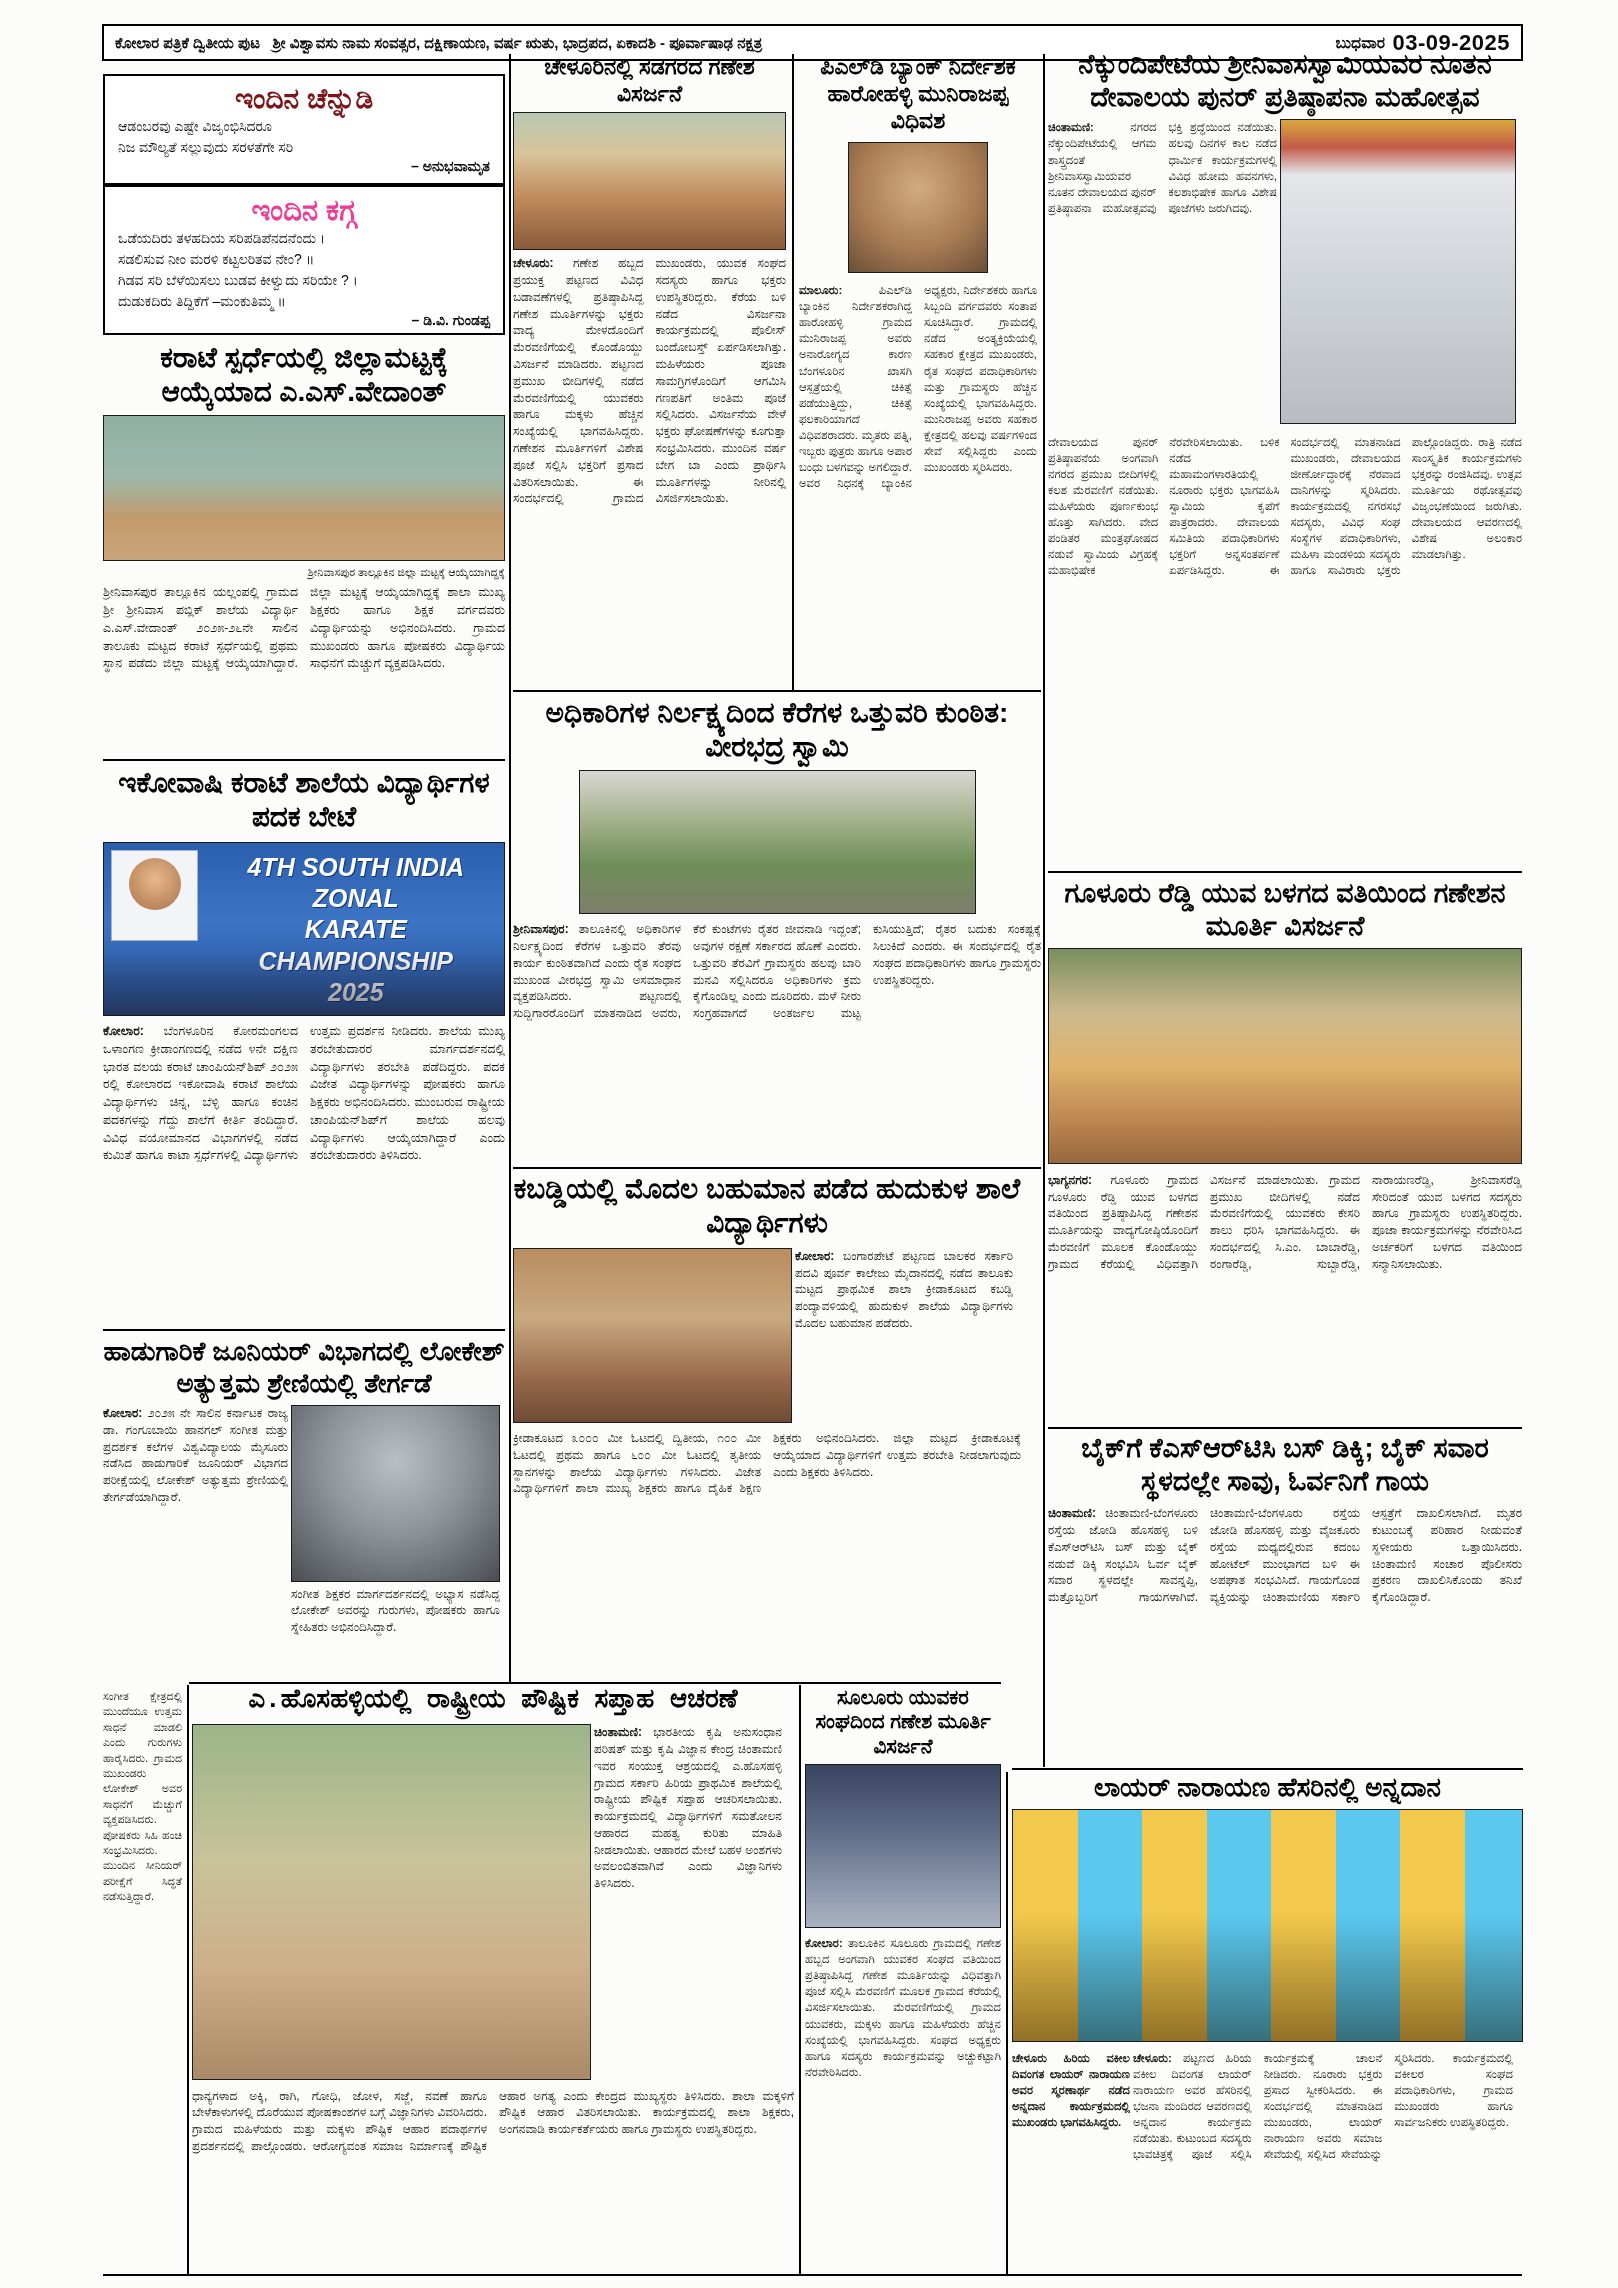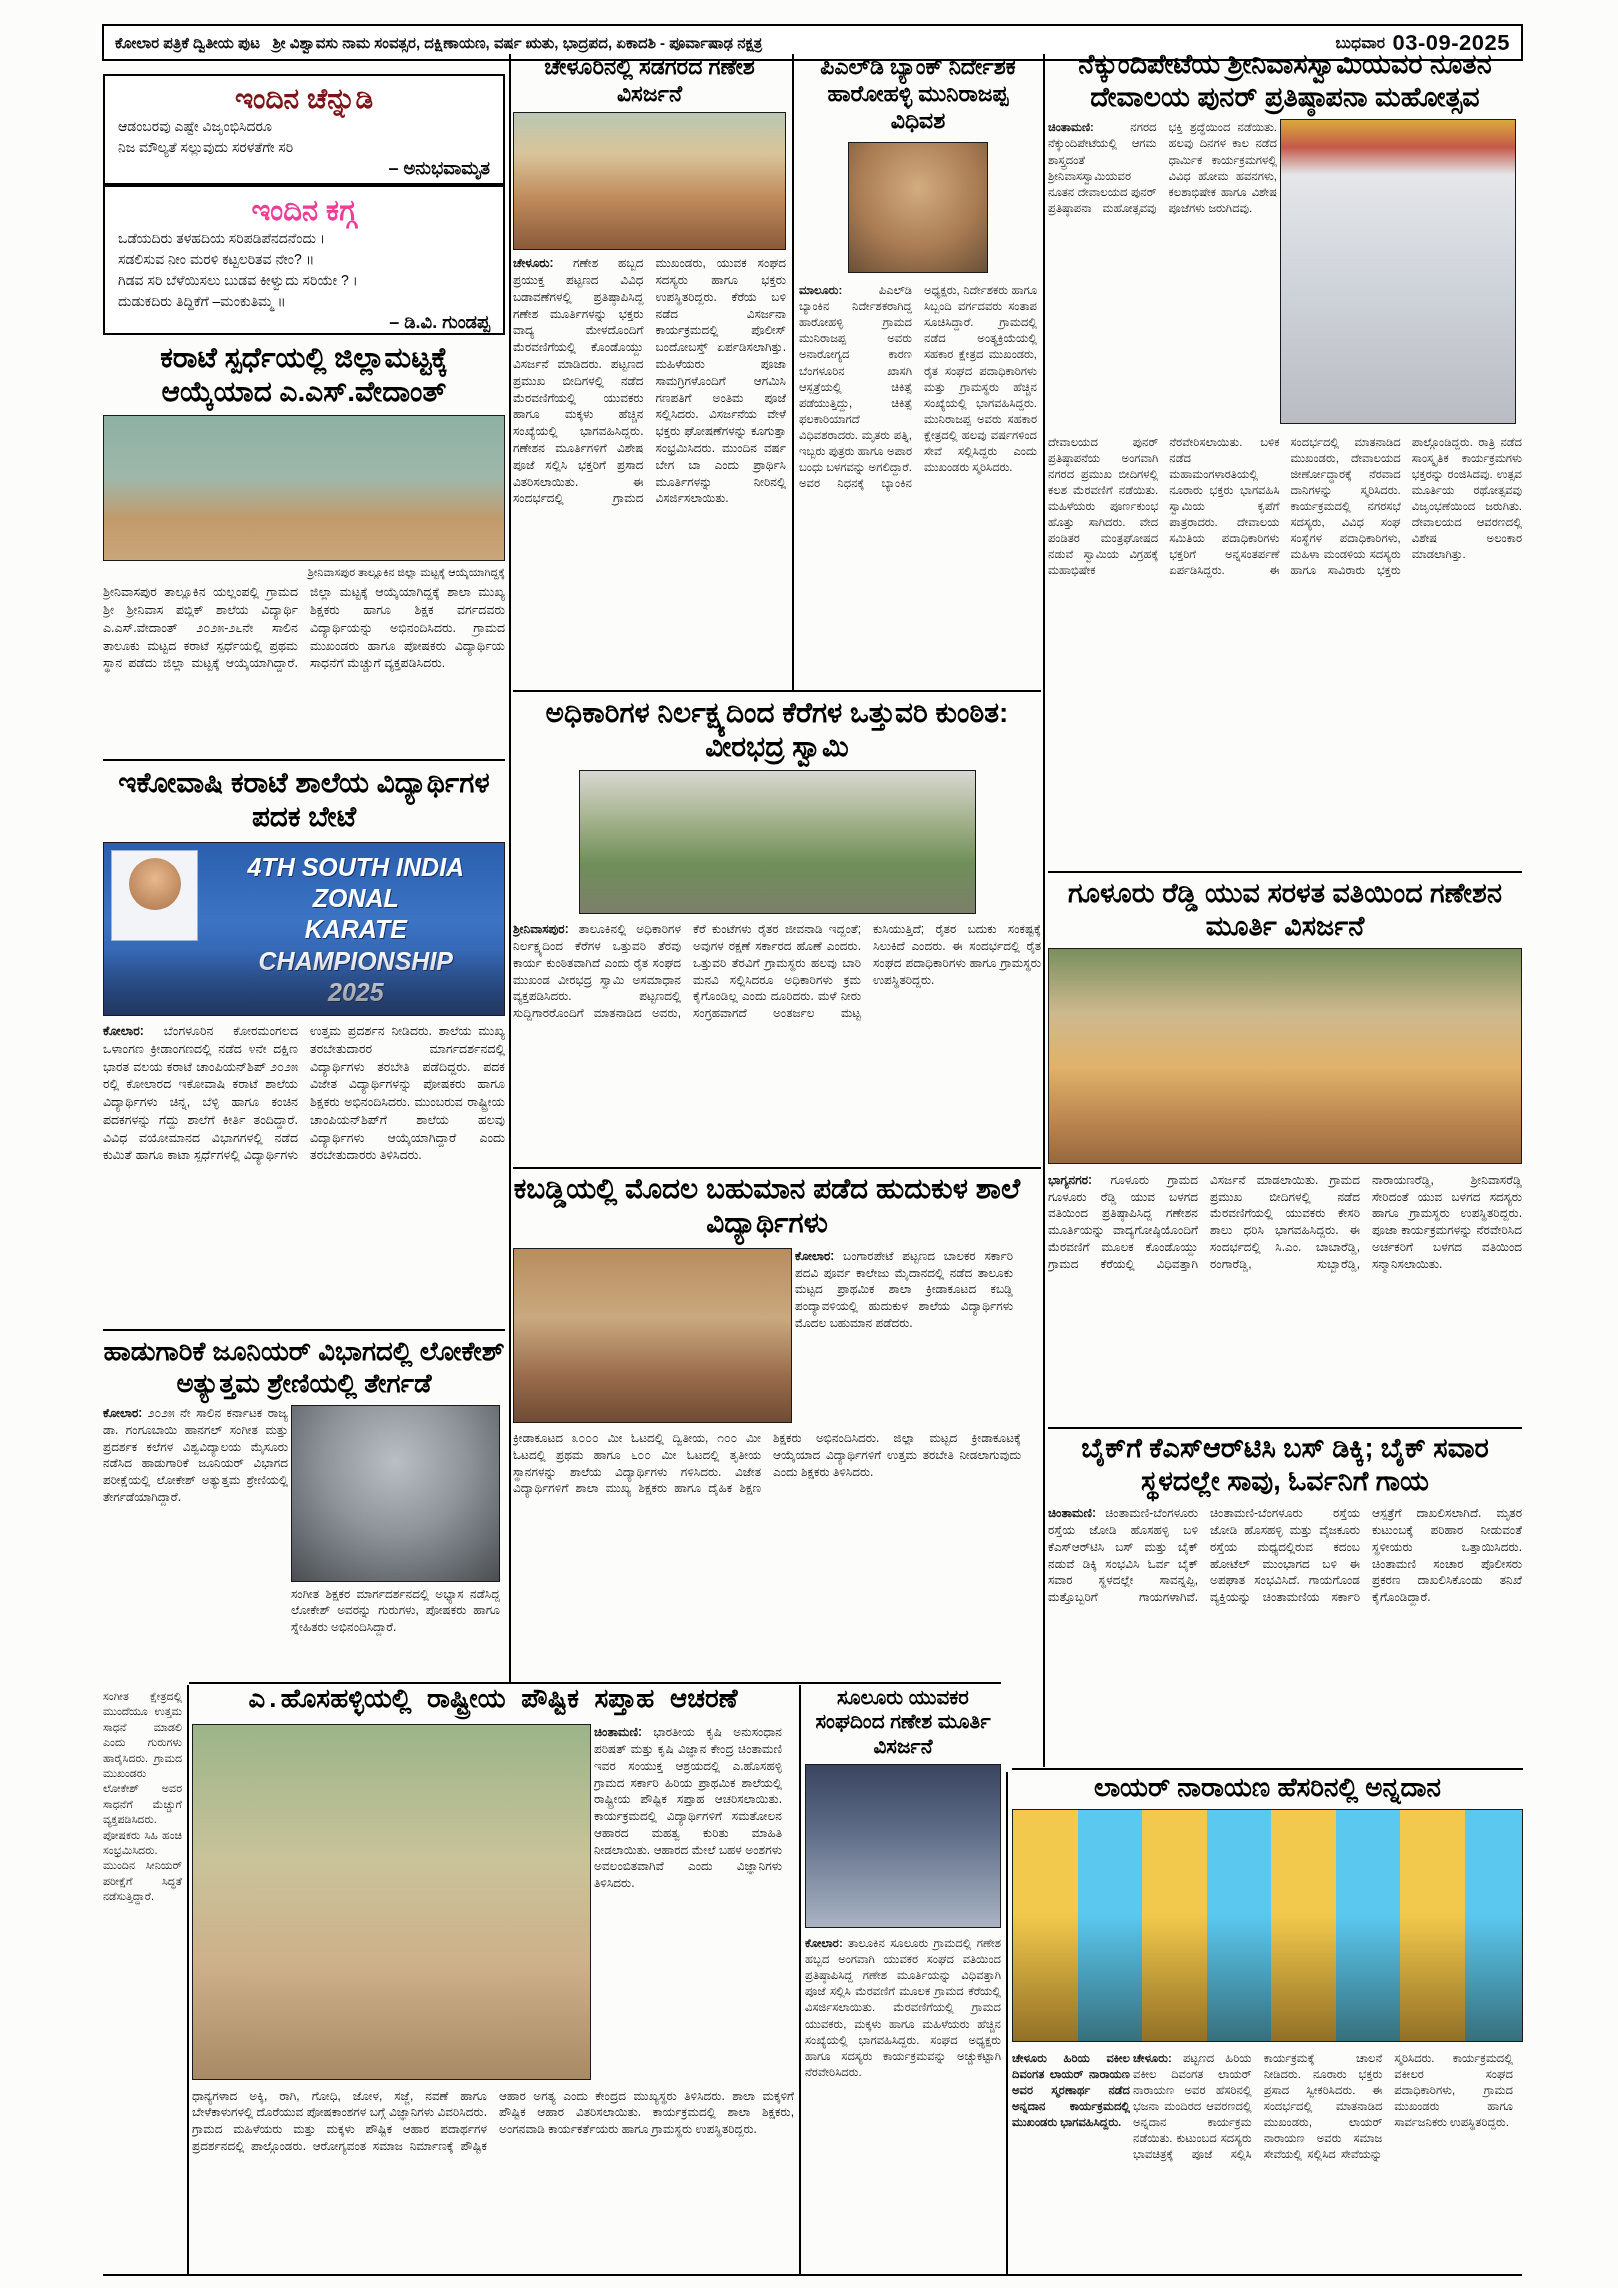--- a/index.html
+++ b/index.html
@@ -13,21 +13,21 @@
   .fs125{font-size:11.5px;line-height:1.4;}
   .fs13{font-size:12px;line-height:1.4;}
   .cols-2{column-count:2;column-gap:12px;}
   .cols-3{column-count:3;column-gap:12px;}
   .cols-4{column-count:4;column-gap:11px;}
   .dl{font-weight:700;}
   .photo{border:0.9px solid #1a1a1a;width:100%;box-sizing:border-box;position:relative;overflow:hidden;}
   .caption{font-weight:400;font-size:11px;text-align:right;line-height:1.3;}
   .boxed{border:2.8px solid #000;box-sizing:border-box;padding:5.5px 13px 3.7px;background:#fff;}
   .box-line{font-size:14px;line-height:1.5;text-align:left;}
-  .attrib{font-weight:700;font-size:18px;text-align:right;}
+  .attrib{font-weight:700;font-size:14px;text-align:right;}
   .masthead{border:2.8px solid #000;box-sizing:border-box;display:flex;align-items:center;
             justify-content:space-between;padding:0 11px;background:#fff;}
   .masthead .mh-left{font-weight:700;font-size:15px;white-space:nowrap;}
   .masthead .mh-right{font-weight:700;font-size:15.7px;white-space:nowrap;display:flex;align-items:center;gap:7.4px;}
   .masthead .mh-date{font-size:22px;font-weight:800;letter-spacing:0.5px;}
   .banner-photo{background:linear-gradient(180deg,#2b5fae 0%,#3c74c4 45%,#274f96 100%);}
   .banner-text{position:absolute;top:9.2px;left:111px;right:7.4px;text-align:center;color:#fff;
                font-weight:800;font-style:italic;font-size:25px;line-height:1.25;
                text-shadow:0.9px 0.9px 0 #15336b;}
   .banner-card{position:absolute;top:7.4px;left:7.4px;width:85px;height:89px;background:#f2f4f7;
@@ -181,21 +181,21 @@
         <span class="dl">ಕೋಲಾರ:</span>
         <span>ಬಂಗಾರಪೇಟೆ ಪಟ್ಟಣದ ಬಾಲಕರ ಸರ್ಕಾರಿ ಪದವಿ ಪೂರ್ವ ಕಾಲೇಜು ಮೈದಾನದಲ್ಲಿ ನಡೆದ ತಾಲೂಕು ಮಟ್ಟದ ಪ್ರಾಥಮಿಕ ಶಾಲಾ ಕ್ರೀಡಾಕೂಟದ ಕಬಡ್ಡಿ ಪಂದ್ಯಾವಳಿಯಲ್ಲಿ ಹುದುಕುಳ ಶಾಲೆಯ ವಿದ್ಯಾರ್ಥಿಗಳು ಮೊದಲ ಬಹುಮಾನ ಪಡೆದರು.</span>
       </div>
     </div>
     <div class="body-text cols-2 fs13" style="margin-top:7.4px;height:233px;">
       <span>ಕ್ರೀಡಾಕೂಟದ ೩೦೦೦ ಮೀ ಓಟದಲ್ಲಿ ದ್ವಿತೀಯ, ೧೦೦ ಮೀ ಓಟದಲ್ಲಿ ಪ್ರಥಮ ಹಾಗೂ ೬೦೦ ಮೀ ಓಟದಲ್ಲಿ ತೃತೀಯ ಸ್ಥಾನಗಳನ್ನು ಶಾಲೆಯ ವಿದ್ಯಾರ್ಥಿಗಳು ಗಳಿಸಿದರು. ವಿಜೇತ ವಿದ್ಯಾರ್ಥಿಗಳಿಗೆ ಶಾಲಾ ಮುಖ್ಯ ಶಿಕ್ಷಕರು ಹಾಗೂ ದೈಹಿಕ ಶಿಕ್ಷಣ ಶಿಕ್ಷಕರು ಅಭಿನಂದಿಸಿದರು. ಜಿಲ್ಲಾ ಮಟ್ಟದ ಕ್ರೀಡಾಕೂಟಕ್ಕೆ ಆಯ್ಕೆಯಾದ ವಿದ್ಯಾರ್ಥಿಗಳಿಗೆ ಉತ್ತಮ ತರಬೇತಿ ನೀಡಲಾಗುವುದು ಎಂದು ಶಿಕ್ಷಕರು ತಿಳಿಸಿದರು.</span>
     </div>
   </div>
 
   <div class="abs" style="left:1048px;top:877px;width:474px;">
-    <div class="hl" style="font-size:27px;">ಗೂಳೂರು ರೆಡ್ಡಿ ಯುವ ಸರಳತ ವತಿಯಿಂದ ಗಣೇಶನ ಮೂರ್ತಿ ವಿಸರ್ಜನೆ</div>
+    <div class="hl" style="font-size:27px;">ಗೂಳೂರು ರೆಡ್ಡಿ ಯುವ ಬಳಗದ ವತಿಯಿಂದ ಗಣೇಶನ ಮೂರ್ತಿ ವಿಸರ್ಜನೆ</div>
     <div class="photo" style="height:216px;margin-top:5.5px;background:linear-gradient(180deg,#7a8f5e 0%,#cdb98e 30%,#e0b26a 55%,#b9834f 82%,#96683e 100%);"></div>
     <div class="body-text cols-3 fs13" style="margin-top:7.4px;height:231px;">
       <span class="dl">ಭಾಗ್ಯನಗರ:</span>
       <span>ಗೂಳೂರು ಗ್ರಾಮದ ಗೂಳೂರು ರೆಡ್ಡಿ ಯುವ ಬಳಗದ ವತಿಯಿಂದ ಪ್ರತಿಷ್ಠಾಪಿಸಿದ್ದ ಗಣೇಶನ ಮೂರ್ತಿಯನ್ನು ವಾದ್ಯಗೋಷ್ಠಿಯೊಂದಿಗೆ ಮೆರವಣಿಗೆ ಮೂಲಕ ಕೊಂಡೊಯ್ದು ಗ್ರಾಮದ ಕೆರೆಯಲ್ಲಿ ವಿಧಿವತ್ತಾಗಿ ವಿಸರ್ಜನೆ ಮಾಡಲಾಯಿತು. ಗ್ರಾಮದ ಪ್ರಮುಖ ಬೀದಿಗಳಲ್ಲಿ ನಡೆದ ಮೆರವಣಿಗೆಯಲ್ಲಿ ಯುವಕರು ಕೇಸರಿ ಶಾಲು ಧರಿಸಿ ಭಾಗವಹಿಸಿದ್ದರು. ಈ ಸಂದರ್ಭದಲ್ಲಿ ಸಿ.ಎಂ. ಬಾಬಾರೆಡ್ಡಿ, ರಂಗಾರೆಡ್ಡಿ, ಸುಬ್ಬಾರೆಡ್ಡಿ, ನಾರಾಯಣರೆಡ್ಡಿ, ಶ್ರೀನಿವಾಸರೆಡ್ಡಿ ಸೇರಿದಂತೆ ಯುವ ಬಳಗದ ಸದಸ್ಯರು ಹಾಗೂ ಗ್ರಾಮಸ್ಥರು ಉಪಸ್ಥಿತರಿದ್ದರು. ಪೂಜಾ ಕಾರ್ಯಕ್ರಮಗಳನ್ನು ನೆರವೇರಿಸಿದ ಅರ್ಚಕರಿಗೆ ಬಳಗದ ವತಿಯಿಂದ ಸನ್ಮಾನಿಸಲಾಯಿತು.</span>
     </div>
   </div>
 
   <div class="abs" style="left:1048px;top:1432px;width:474px;">
     <div class="hl" style="font-size:27px;">ಬೈಕ್‌ಗೆ ಕೆಎಸ್‌ಆರ್‌ಟಿಸಿ ಬಸ್ ಡಿಕ್ಕಿ; ಬೈಕ್ ಸವಾರ ಸ್ಥಳದಲ್ಲೇ ಸಾವು, ಓರ್ವನಿಗೆ ಗಾಯ</div>
     <div class="body-text cols-3 fs13" style="margin-top:7.4px;height:236px;">

